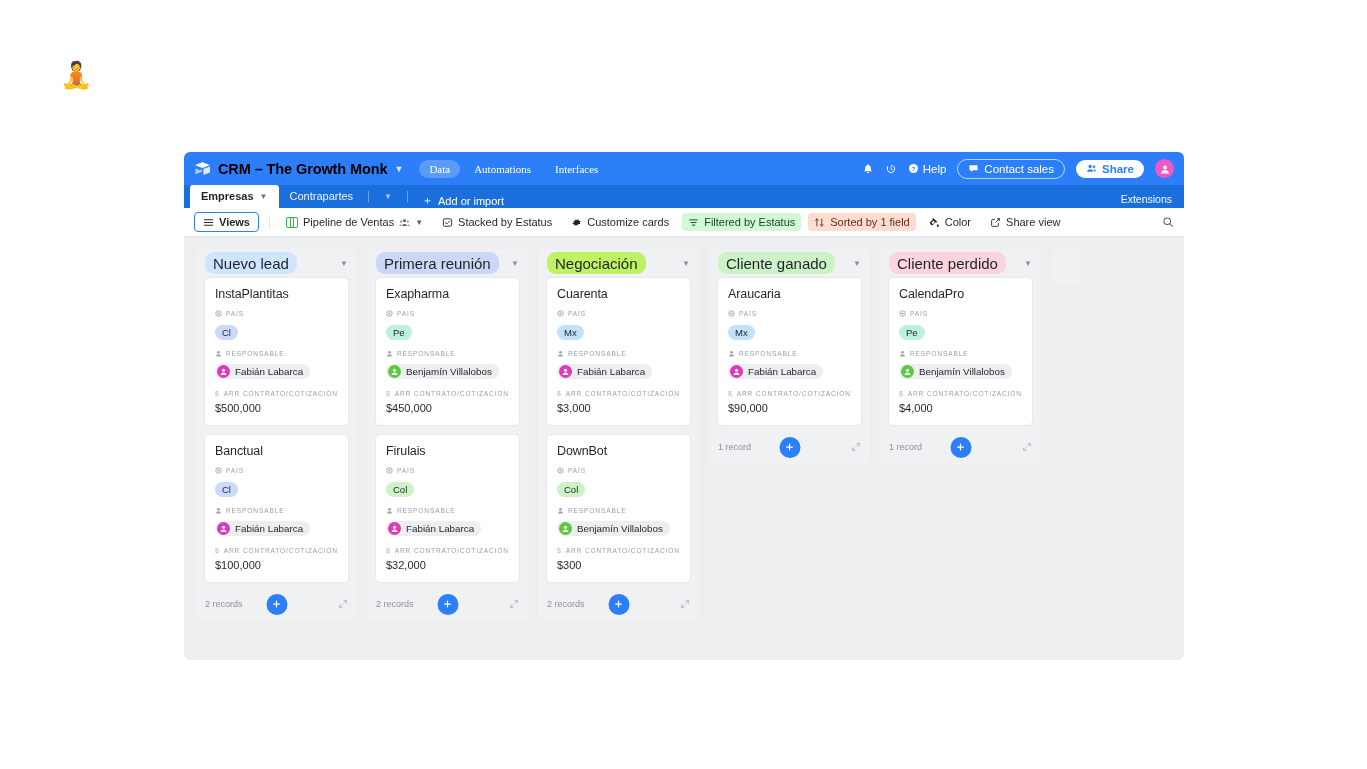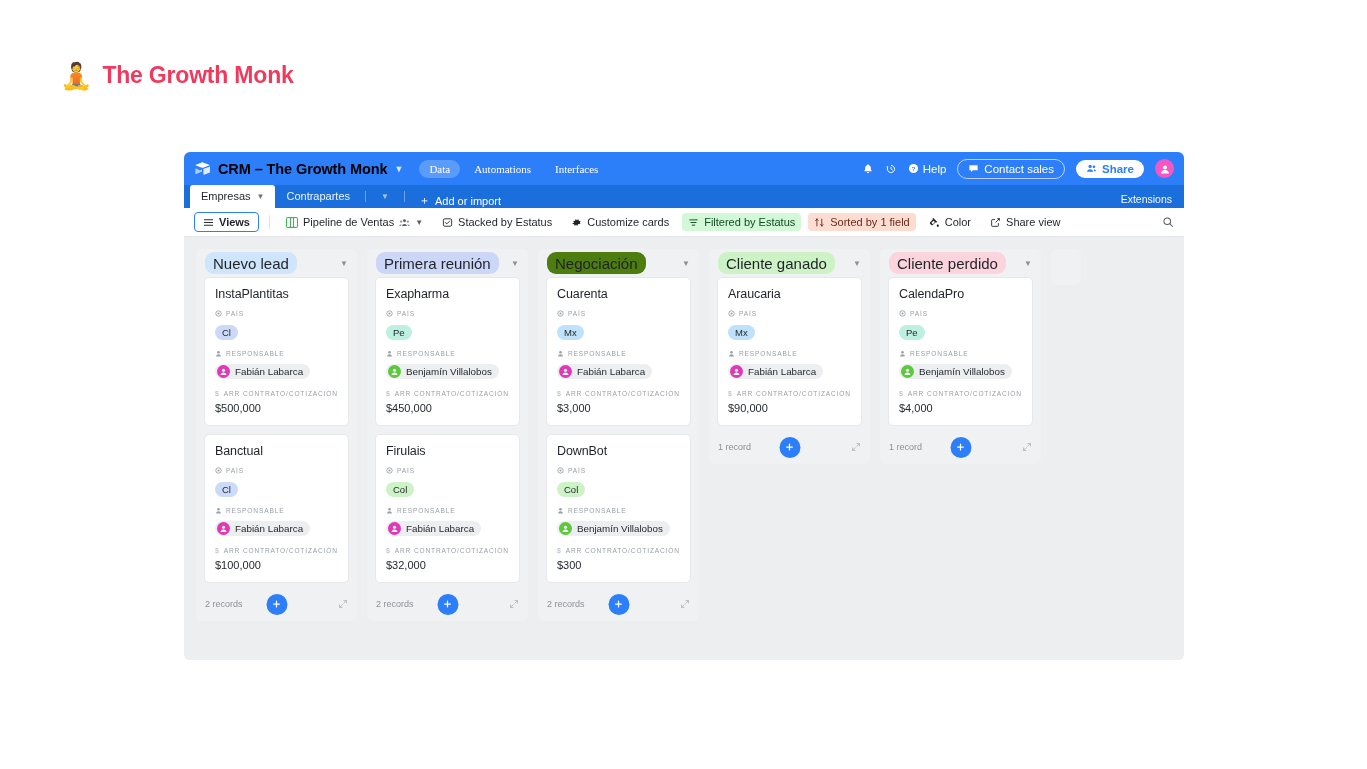--- a/index.html
+++ b/index.html
@@ -77,21 +77,21 @@
   .tabbar {
     height: 23px; background: #1a6fdd;
     display: flex; align-items: flex-end; padding-left: 6px; position: relative;
   }
   .tab {
     display: flex; align-items: center; gap: 6px;
     font-size: 11px; color: rgba(255,255,255,.92);
     padding: 0 11px; height: 23px; line-height: 23px; white-space: nowrap;
   }
   .tab.active {
-    background: #fff; color: #1f2328; border-radius: 3px 3px 0 0; font-weight: normal;
+    background: #fff; color: #1f2328; border-radius: 3px 3px 0 0; font-weight: bold;
   }
   .tab .mini-caret { font-size: 8px; opacity: .65; }
   .tab-div { width: 1px; height: 11px; background: rgba(255,255,255,.35); margin: 0 4px; align-self: center; }
   .tab-plus { color: #fff; font-size: 11px; display: flex; align-items: center; gap: 5px; padding: 0 10px; white-space: nowrap; }
   .extensions {
     position: absolute; right: 12px; bottom: 3px;
     color: rgba(255,255,255,.95); font-size: 10.5px;
   }
 
   
@@ -187,21 +187,20 @@
   .col-ghost {
     width: 30px; flex: 0 0 30px; background: #f0f1f3;
     border-radius: 6px; height: 36px; align-self: flex-start;
   }
 </style>
 </head>
 <body>
 
 <div class="brand">
   <span class="brand-emoji">🧘</span>
-  <span class="brand-text">The Growth Monk</span>
 </div>
 
 <div class="app">
 
   <div class="topbar">
     <span class="app-icon">
       <svg width="15" height="13" viewBox="0 0 16 14">
           <path fill="#fff" d="M7.2.5 1 2.9c-.6.2-.6.7 0 .9l6.3 2.3c.4.2 1 .2 1.4 0l6.3-2.3c.6-.2.6-.7 0-.9L8.6.5c-.4-.2-1-.2-1.4 0z"></path>
           <path fill="#fff" opacity=".85" d="M9 7.9v5.3c0 .4.4.7.8.5l6.1-2.4c.3-.1.4-.3.4-.6V5.5c0-.4-.4-.7-.8-.5L9.4 7.3c-.2.1-.4.3-.4.6z"></path>
           <path fill="#fff" opacity=".6" d="M7.2 8.2 5.5 9l-.2.1-4.1-2c-.4-.2-.9.1-.9.5v4.9c0 .4.4.7.8.5l6.1-2.4c.2-.1.3-.3.3-.5V8.7c0-.4-.3-.7-.3-.5z"></path>
@@ -545,21 +544,21 @@
           </span>
       <span class="expand-ico"><svg width="10" height="10" viewBox="0 0 16 16">
               <g stroke="#b4b8bd" stroke-width="1.4" stroke-linecap="round" fill="none">
                 <path d="M9.5 2.5h4v4M13.5 2.5 9.2 6.8M6.5 13.5h-4v-4M2.5 13.5l4.3-4.3"></path>
               </g>
             </svg></span>
     </div>
       </div>
       <div class="col">
     <div class="col-head">
-      <span class="col-badge" style="background:#4d7c0f">Negociación</span>
+      <span class="col-badge" style="background:#bef264">Negociación</span>
       <span class="col-caret">▼</span>
     </div>
     <div class="col-body">
       <div class="card">
         <div class="card-title">Cuarenta</div>
         <div class="fld-block">
           <div class="fld-label">
                 <svg width="7" height="7" viewBox="0 0 16 16">
                   <circle cx="8" cy="8" r="6.2" fill="none" stroke="#9aa0a6" stroke-width="2"></circle>
                   <circle cx="8" cy="8" r="2.4" fill="#9aa0a6"></circle>

